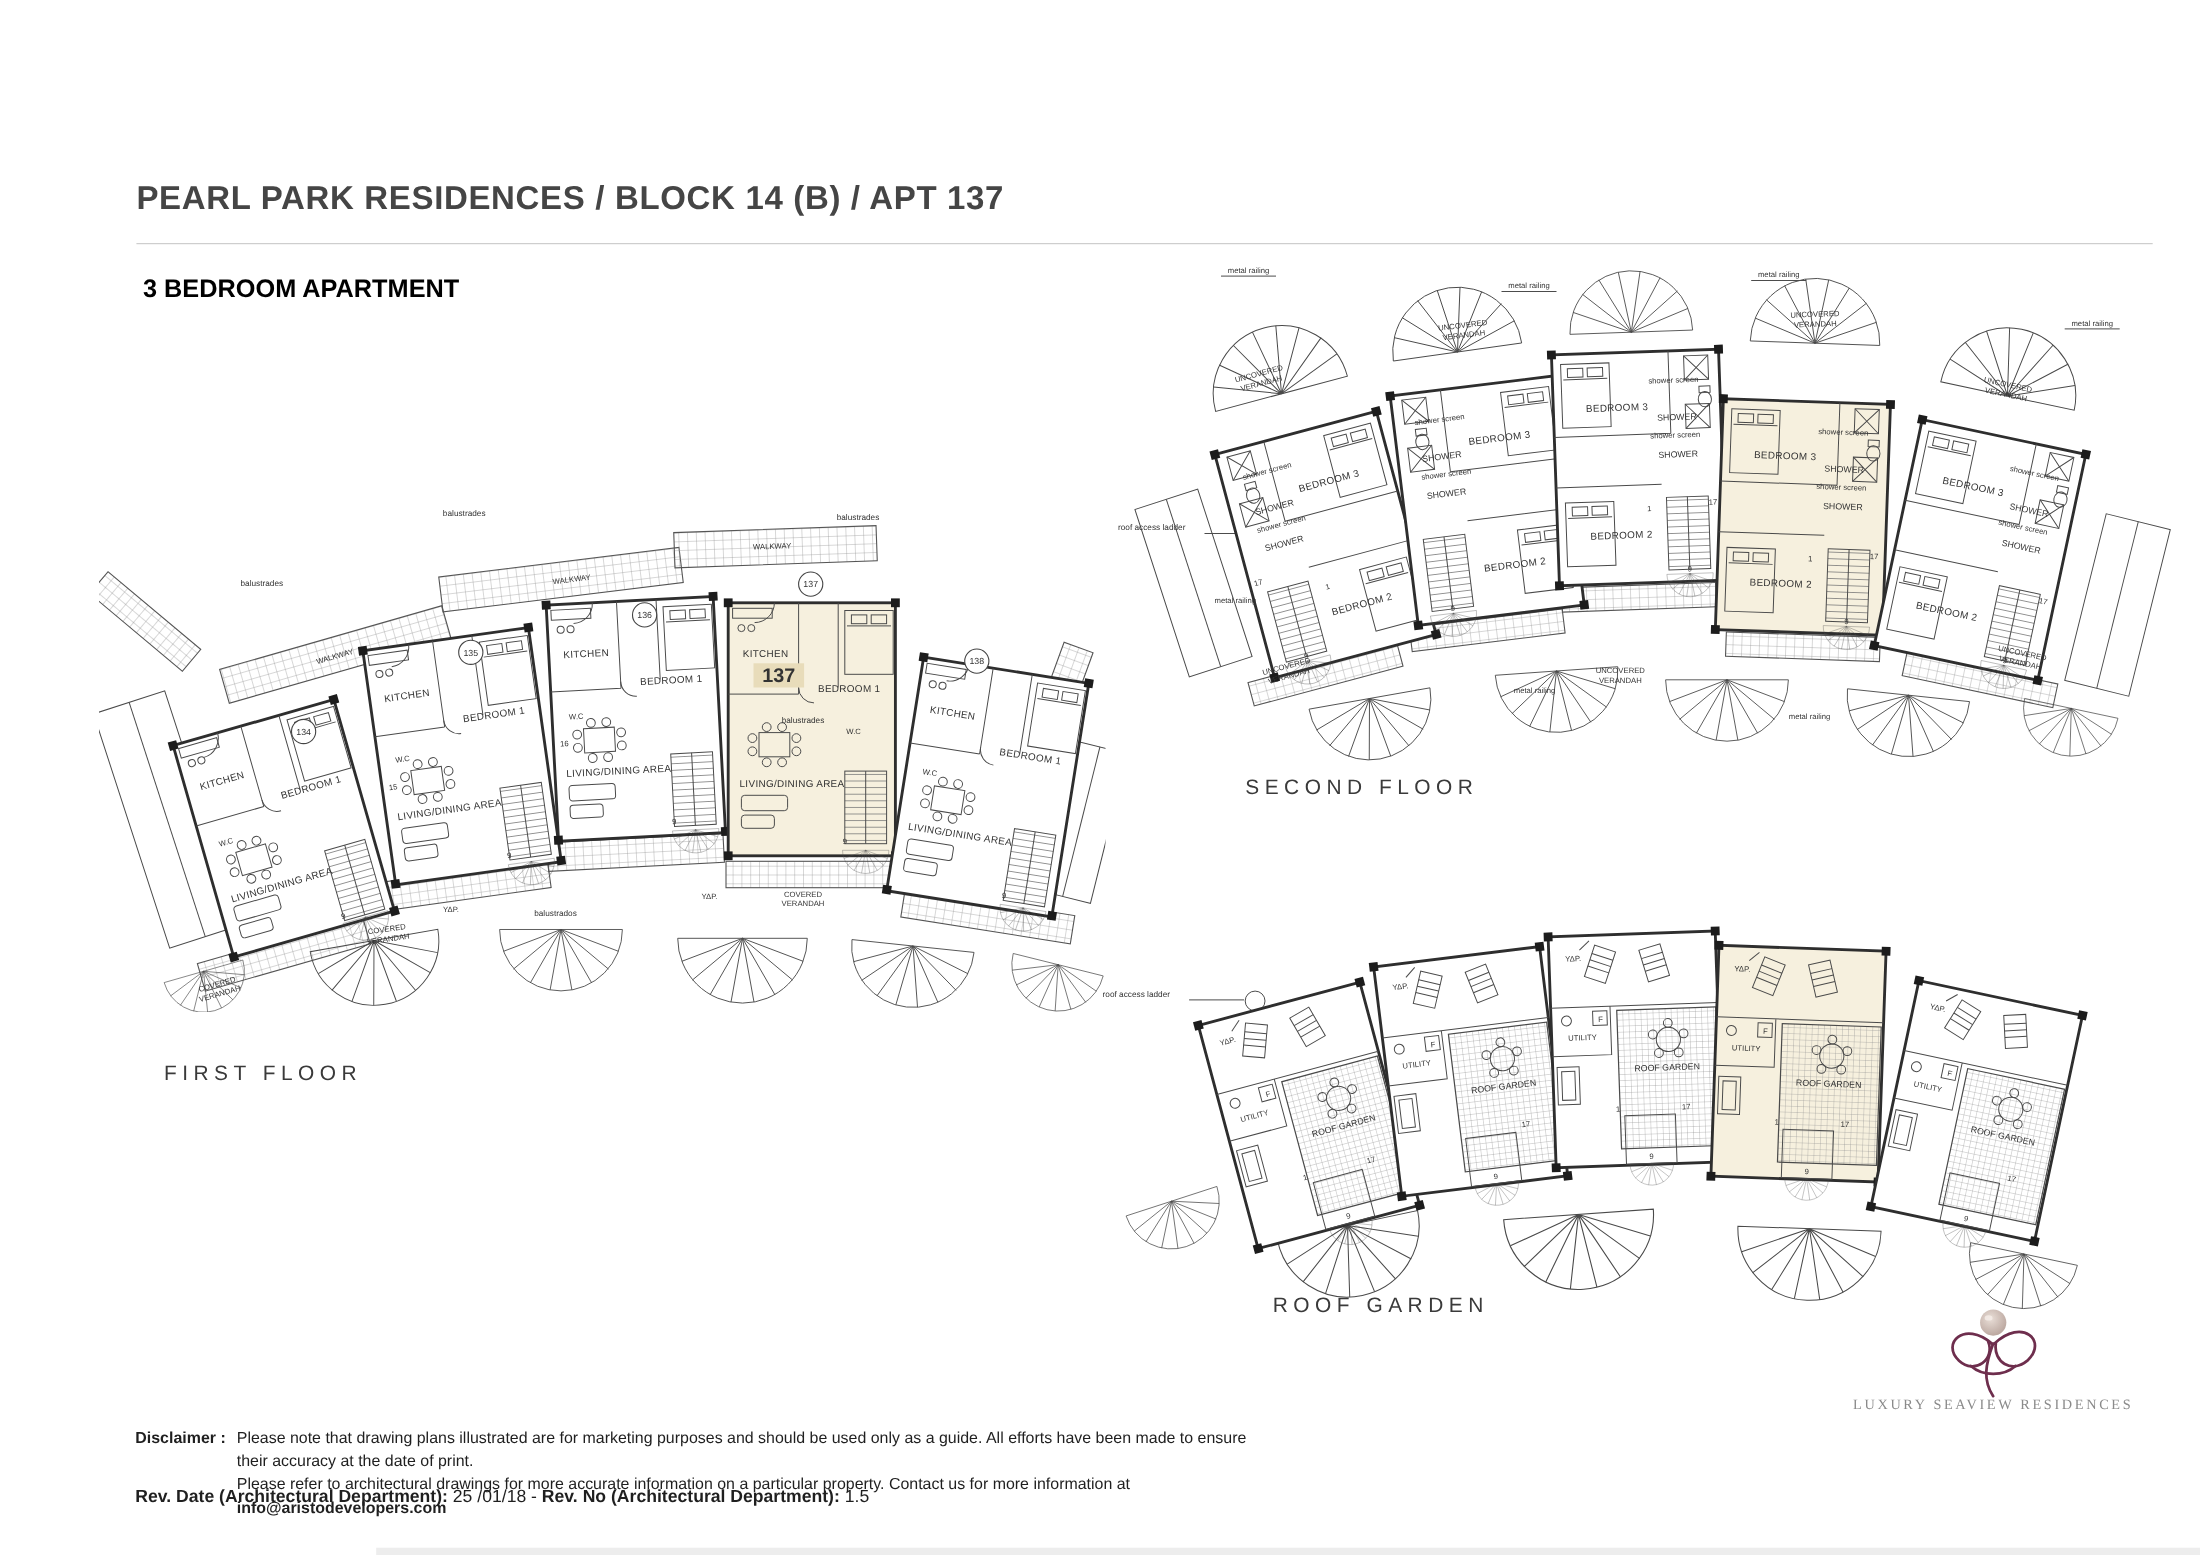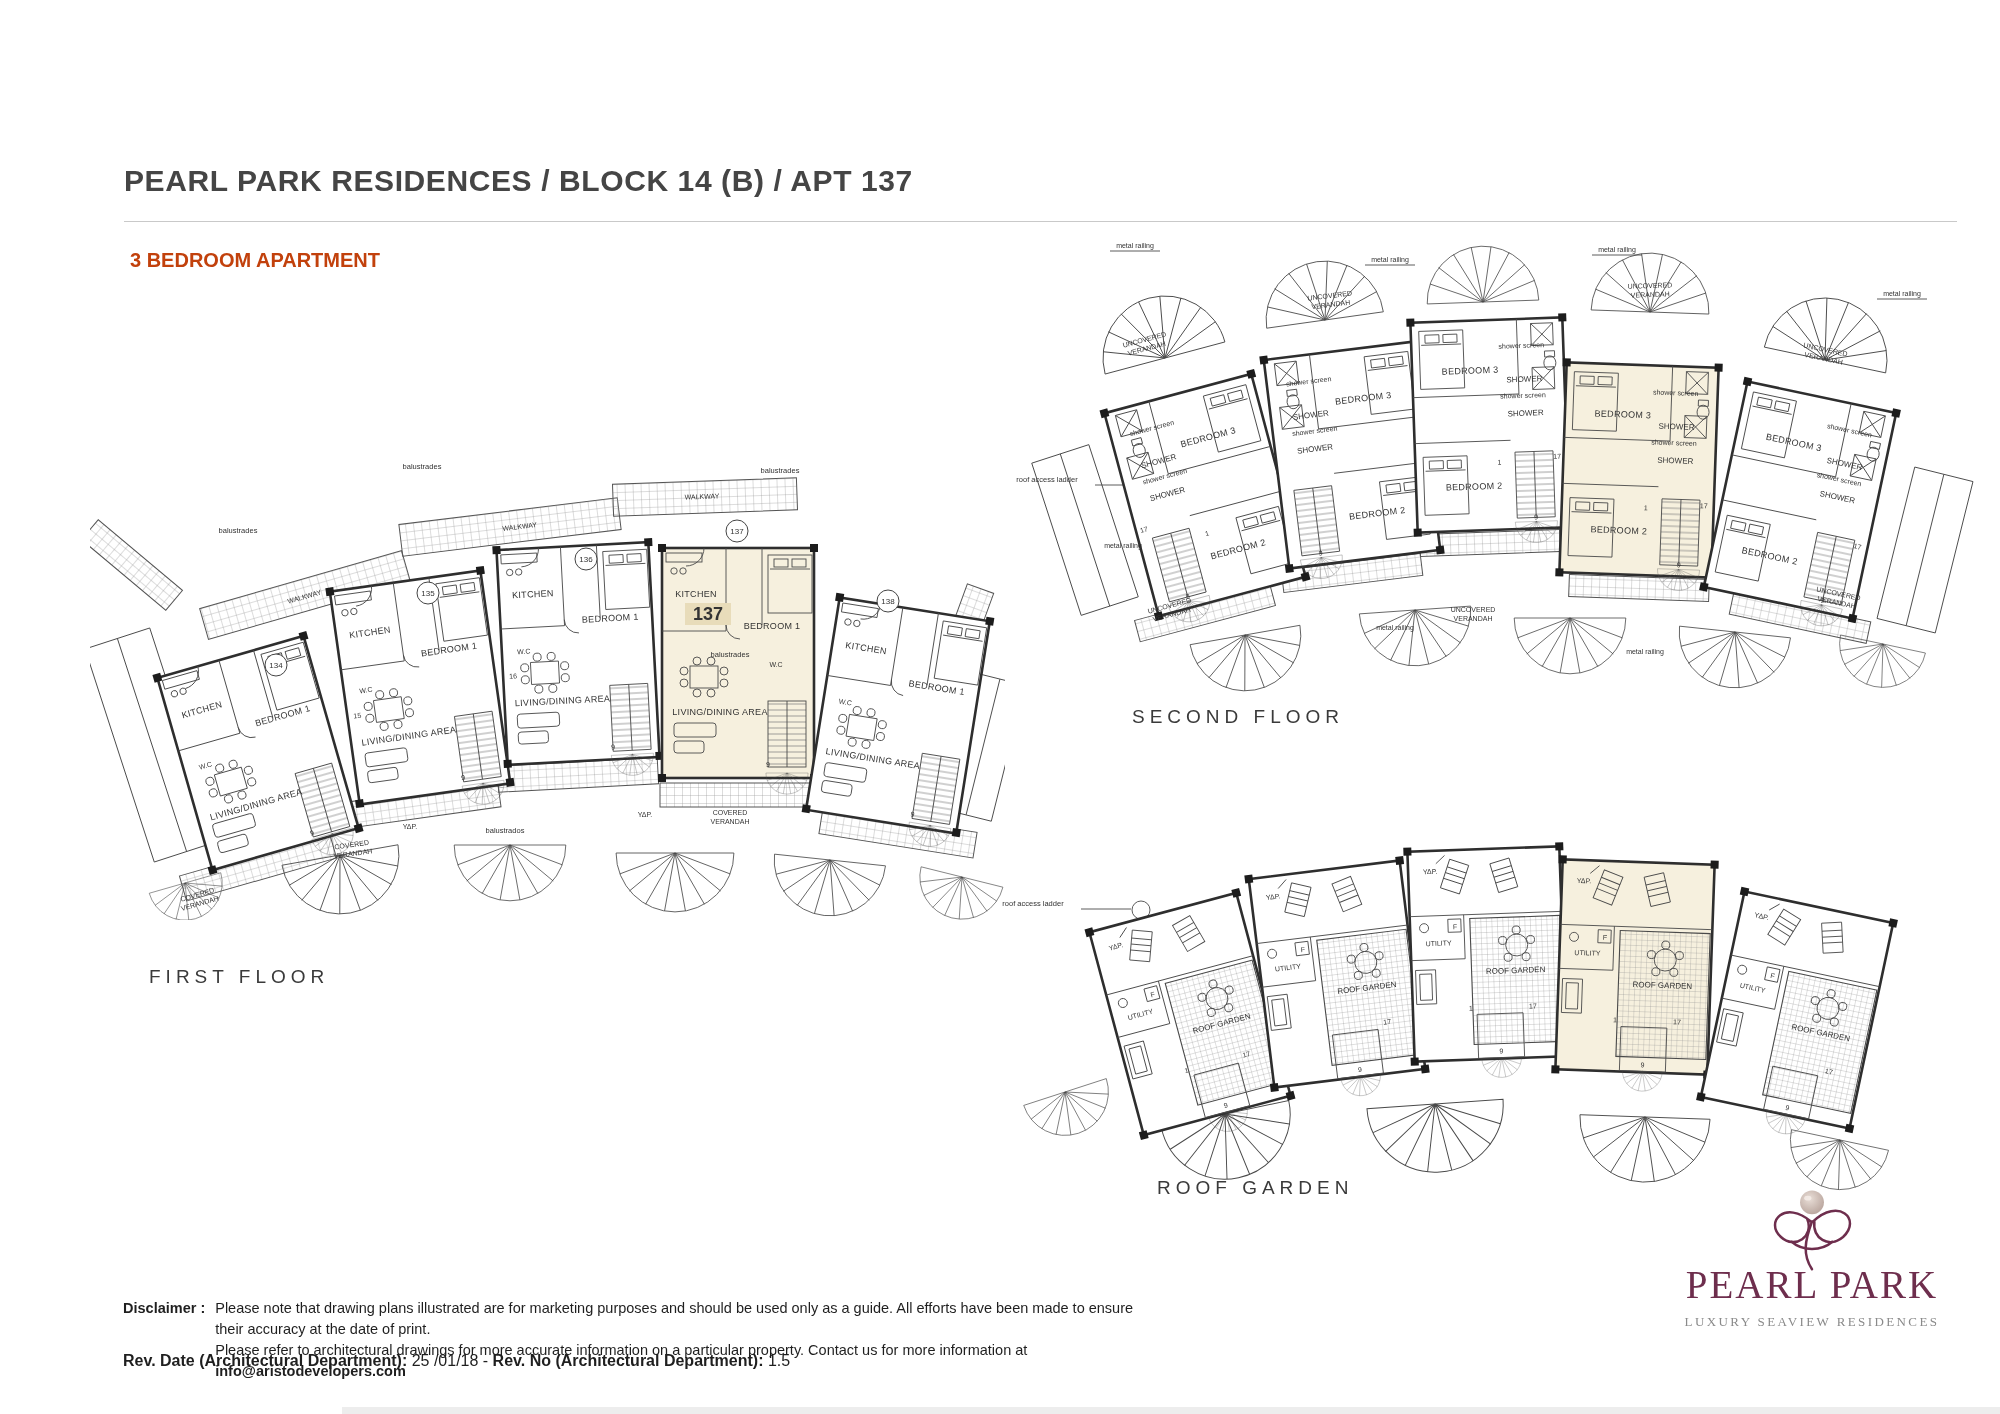--- a/index.html
+++ b/index.html
@@ -1,21 +1,21 @@
 <!DOCTYPE html>
 <html><head>
 <meta charset="utf-8">
 <style>
   html,body{margin:0;padding:0;background:#ffffff;}
   #page{position:relative;width:2000px;height:1414px;background:#fff;overflow:hidden;
         font-family:"Liberation Sans",sans-serif;color:#3d3d3d;}
   .h1{position:absolute;left:124px;top:164px;font-size:30px;font-weight:700;
       letter-spacing:.6px;color:#454545;}
   .rule{position:absolute;left:124px;top:221px;width:1833px;height:1px;background:#c9c9c9;}
-  .h2{position:absolute;left:130px;top:249px;font-size:20px;font-weight:700;color:#c2410c;}
+  .h2{position:absolute;left:130px;top:249px;font-size:23px;font-weight:700;color:#000000;}
   .caption{position:absolute;font-size:19px;font-weight:400;letter-spacing:5px;color:#3a3a3a;}
   .cap-first{left:149px;top:966px;}
   .cap-second{left:1132px;top:706px;}
   .cap-roof{left:1157px;top:1177px;}
   .plan{position:absolute;}
   .plan-first{left:90px;top:415px;width:915px;height:505px;}
   .plan-second{left:995px;top:240px;width:1000px;height:465px;}
   .plan-roof{left:985px;top:762px;width:980px;height:430px;}
 
   svg text{font-family:"Liberation Sans",sans-serif;fill:#333;text-anchor:middle;}
@@ -720,18 +720,17 @@
     <svg class="logo-icon" width="120" height="86" viewBox="0 0 100 72">
       <circle cx="50" cy="12" r="10" fill="url(#pearlGrad)"></circle>
       <ellipse cx="46.5" cy="8.5" rx="3" ry="2" fill="#f4ece7" opacity="0.85"></ellipse>
       <g fill="none" stroke="#6e2e4d" stroke-width="2.1" stroke-linecap="round">
         <path d="M49,28 C28,10 10,28 24,41 C36,52 52,40 46,26"></path>
         <path d="M51,28 C72,8 92,26 76,41 C64,51 50,42 52,28"></path>
         <path d="M50,28 C44,44 42,56 50,68"></path>
         <path d="M33,45 C42,53 58,53 67,45"></path>
       </g>
     </svg>
-    <div class="logo-name">PEARL PARK</div>
     <div class="logo-tag">LUXURY SEAVIEW RESIDENCES</div>
   </div>
 
   <div class="bstrip"></div>
 </div>
 
 </body></html>

